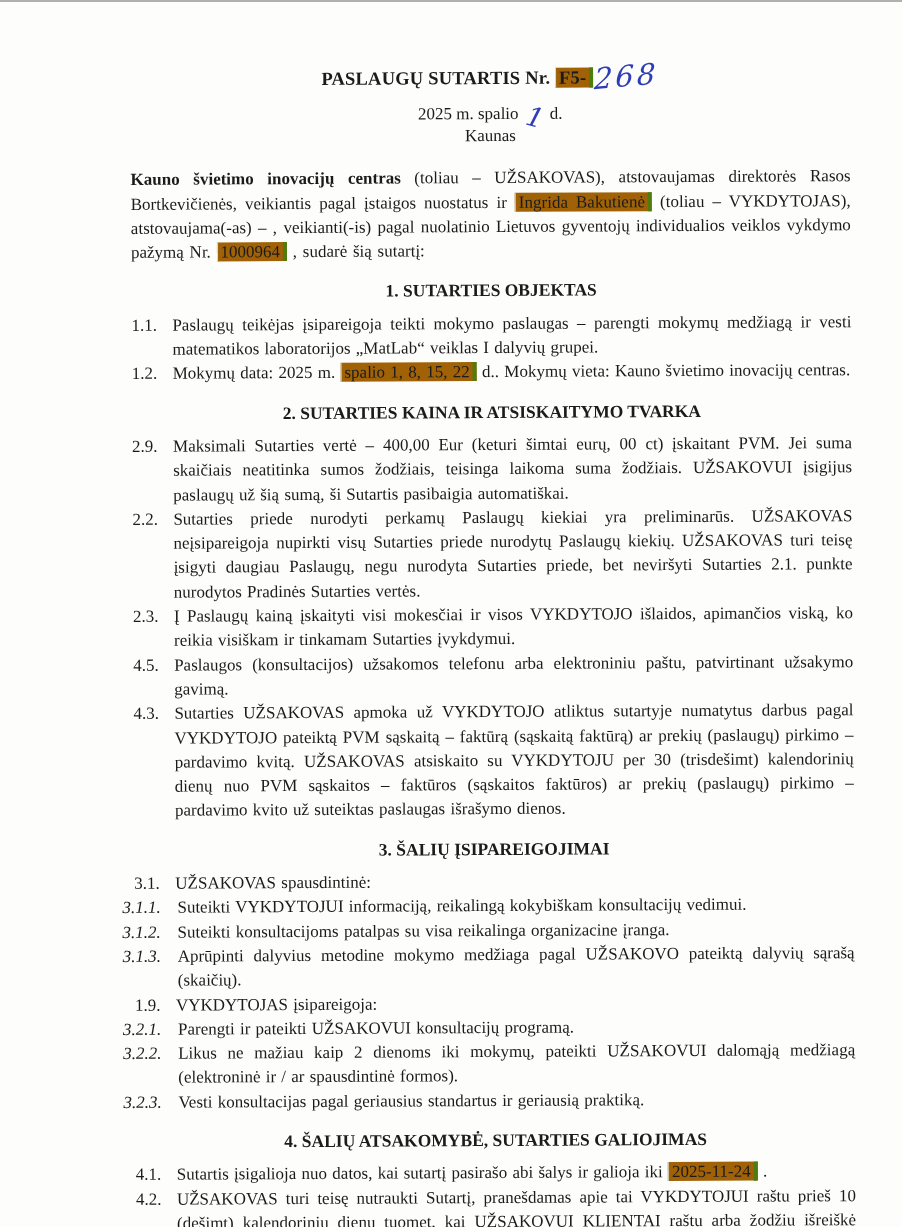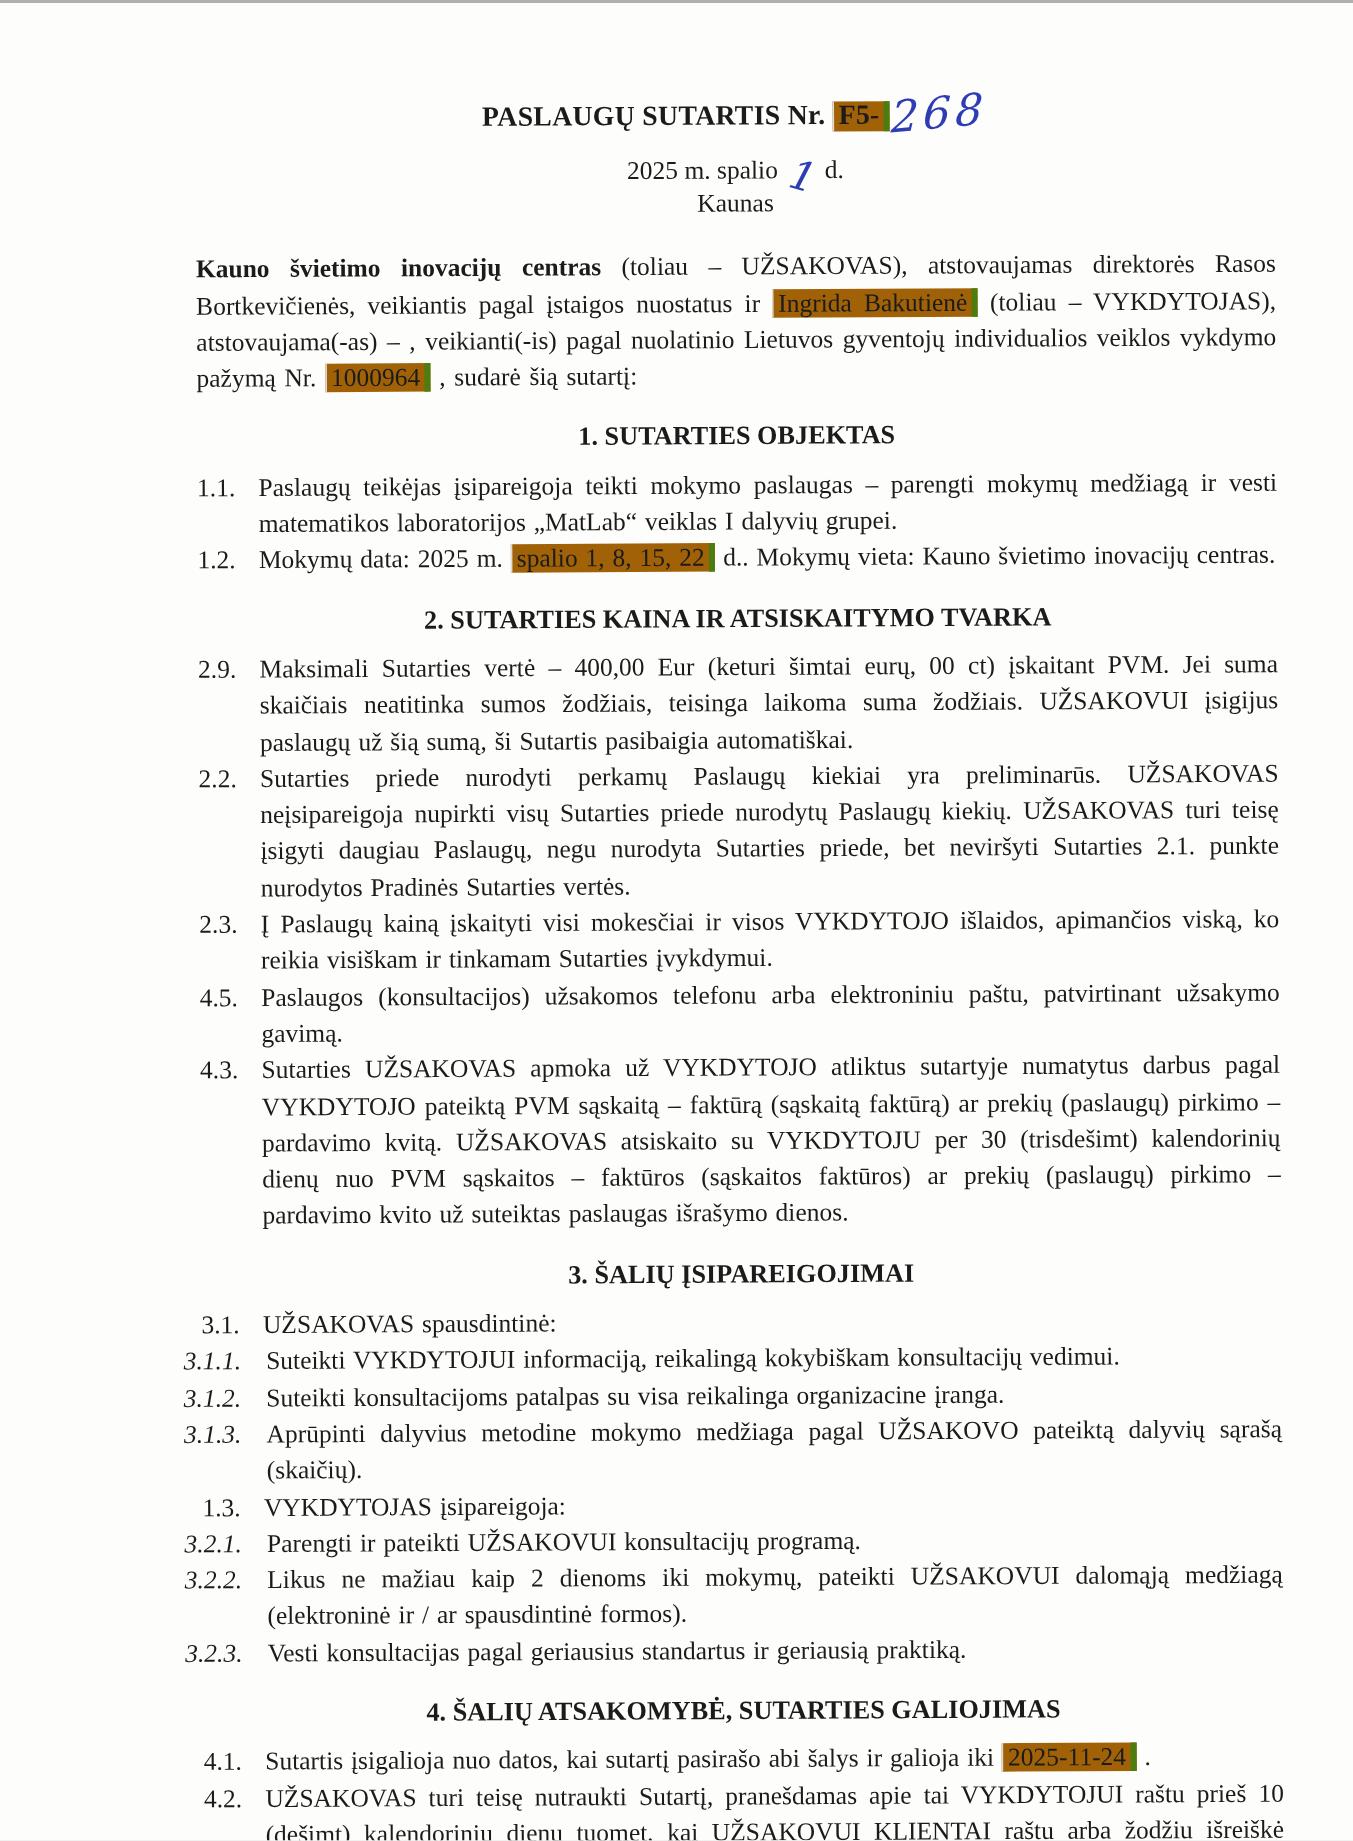--- a/index.html
+++ b/index.html
@@ -175,21 +175,21 @@
         </div>
         <div class="item sub">
           <span class="num">3.1.2.</span>
           <span class="txt"><span>Suteikti konsultacijoms patalpas su visa reikalinga organizacine įranga.</span></span>
         </div>
         <div class="item sub">
           <span class="num">3.1.3.</span>
           <span class="txt"><span>Aprūpinti dalyvius metodine mokymo medžiaga pagal UŽSAKOVO pateiktą dalyvių sąrašą (skaičių).</span></span>
         </div>
         <div class="item">
-          <span class="num">1.3.</span>
+          <span class="num">1.9.</span>
           <span class="txt"><span>VYKDYTOJAS įsipareigoja:</span></span>
         </div>
         <div class="item sub">
           <span class="num">3.2.1.</span>
           <span class="txt"><span>Parengti ir pateikti UŽSAKOVUI konsultacijų programą.</span></span>
         </div>
         <div class="item sub">
           <span class="num">3.2.2.</span>
           <span class="txt"><span>Likus ne mažiau kaip 2 dienoms iki mokymų, pateikti UŽSAKOVUI dalomąją medžiagą (elektroninė ir / ar spausdintinė formos).</span></span>
         </div>

